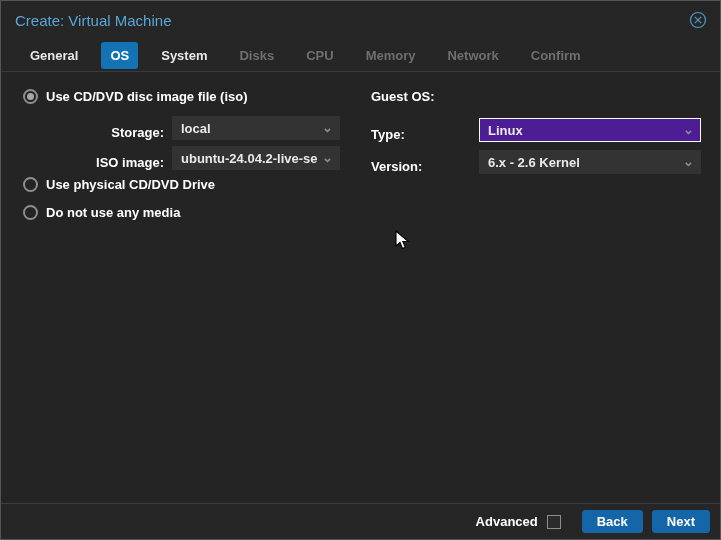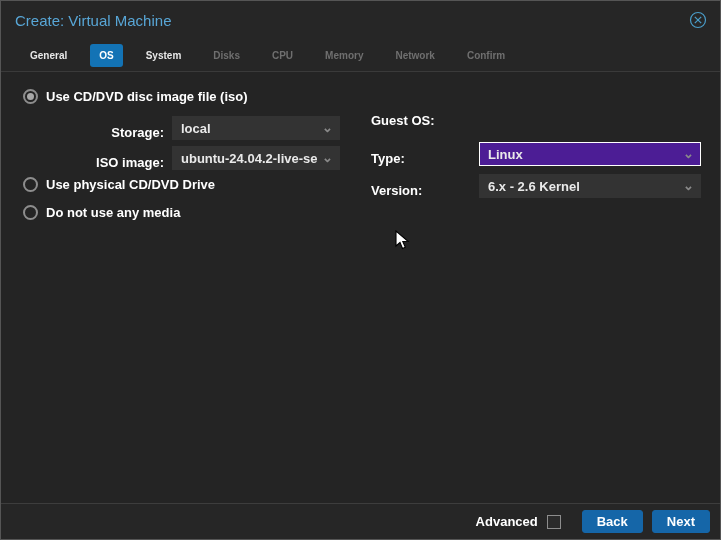--- a/index.html
+++ b/index.html
@@ -14,29 +14,29 @@
     padding:0 12px 0 14px;
   }
   .title { color:#58a6d6; font-size:15px; flex:1; }
   .close-btn { width:20px; height:20px; cursor:pointer; display:flex; align-items:center; justify-content:center; }
   
   .tabbar {
     height:33px; background:#262626; display:flex; align-items:center;
     padding-left:20px; border-bottom:1px solid #3a3a3a;
   }
   .tab {
-    font-size:10px; font-weight:bold; color:#e8e8e8;
+    font-size:13px; font-weight:bold; color:#e8e8e8;
     padding:6px 9px; margin-right:14px; border-radius:3px; cursor:pointer;
   }
   .tab.selected { background:#1373b5; color:#fff; }
   .tab.disabled { color:#6f6f6f; cursor:default;text-align:right; }
   
   .content { position:relative; height:432px; background:#242424; }
   .col-left  { position:absolute; left:0;   top:10px; width:360px; }
-  .col-right { position:absolute; left:370px; top:10px; width:340px;margin-top:24px; }
+  .col-right { position:absolute; left:370px; top:10px; width:340px; }
   .radio-row { display:flex; align-items:center; padding:6px 0 6px 22px; height:28px; }
   .radio {
     width:15px; height:15px; border-radius:50%;
     border:2px solid #8d8d8d; background:#242424;
     display:inline-flex; align-items:center; justify-content:center; flex:0 0 auto;
   }
   .radio .dot { width:7px; height:7px; border-radius:50%; background:transparent; }
   .radio.checked .dot { background:#a8a8a8; }
   .radio-label { color:#fff; font-size:13px; font-weight:bold; margin-left:8px; }
   .form-row { display:flex; align-items:flex-end; height:30px; }

